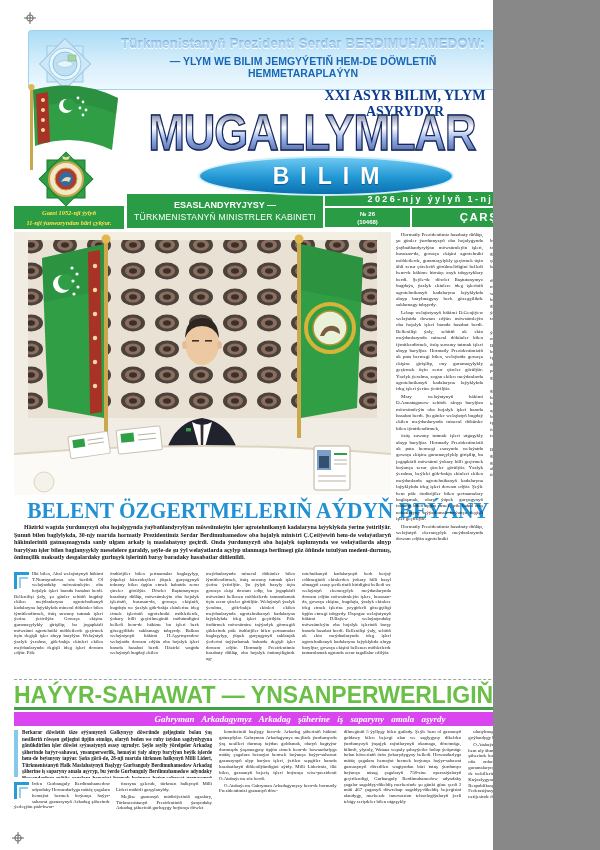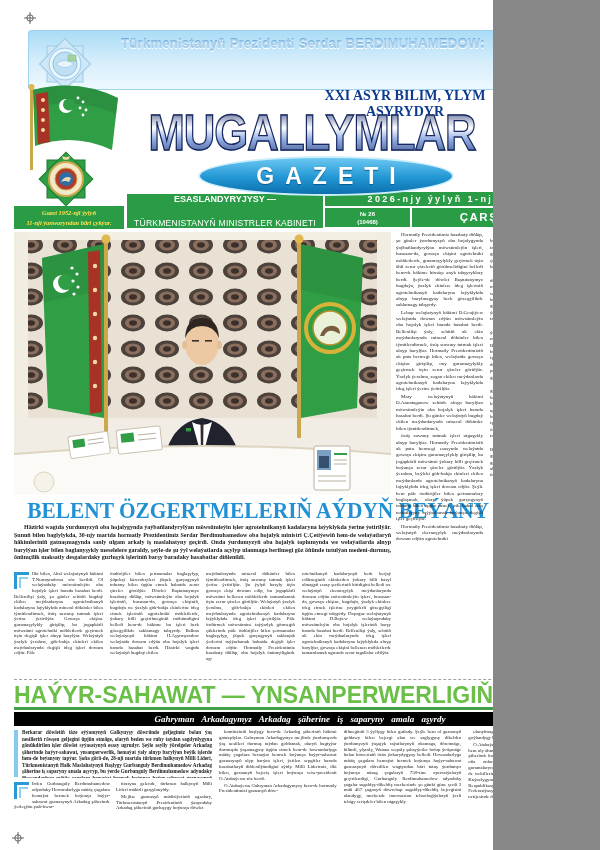--- a/index.html
+++ b/index.html
@@ -36,21 +36,21 @@
   .gazeti{left:198px;top:156px;width:252px;height:36px;border-radius:50%;z-index:3;
           background:linear-gradient(180deg,#6cc8f2 0%,#2196d3 55%,#0c6fae 100%);
           border:2px solid #cdeefb;text-align:center;
           font-family:"Liberation Sans",sans-serif;font-weight:bold;font-size:23px;line-height:36px;
           color:#fff;letter-spacing:11px;text-indent:11px;text-shadow:0 1px 1px #085c8f;}
 
   
   .greenbox{background:#2a9c46;color:#fff;text-align:center;font-family:"Liberation Sans",sans-serif;}
   .since{left:14px;top:206px;width:110px;height:23px;font-family:"Liberation Serif",serif;
          font-style:italic;font-weight:bold;font-size:6.4px;line-height:1.5;color:#ffe14d;padding-top:2px;box-sizing:border-box;}
-  .founder{left:127px;top:194px;width:196px;height:34px;display:flex;flex-direction:column;justify-content:space-between;gap:2px;}
+  .founder{left:127px;top:194px;width:196px;height:34px;display:flex;flex-direction:column;justify-content:center;gap:2px;}
   .founder .l1{font-weight:bold;font-size:9px;}
   .founder .l2{font-weight:normal;font-size:8.6px;letter-spacing:.2px;}
   .datebar{left:325px;top:192px;width:259px;height:14px;font-weight:bold;font-size:9px;
            line-height:14px;letter-spacing:2.4px;}
   .issue{left:325px;top:208px;width:85px;height:19px;font-weight:bold;font-size:6px;line-height:1.4;padding-top:2px;box-sizing:border-box;}
   .weekday{left:412px;top:208px;width:172px;height:19px;font-weight:bold;font-size:11.5px;
            line-height:19px;letter-spacing:1.5px;}
 
   
   .monument{left:520px;top:44px;width:78px;height:218px;z-index:6;pointer-events:none;}
@@ -75,21 +75,21 @@
   .qb:before{content:"";position:absolute;left:0;top:0;width:12px;height:14px;
              border-left:3px solid #2a9ad6;border-top:3px solid #2a9ad6;}
   .qb:after{content:"";position:absolute;left:5px;top:5px;width:7px;height:9px;
             border-left:2px solid #8fd0ef;border-top:2px solid #8fd0ef;}
 
   
   .dashrule{left:14px;top:679px;width:572px;border-top:1.5px dashed #9aa4ab;}
   .headline2{left:14px;top:682px;width:572px;text-align:center;white-space:nowrap;
              font-family:"Liberation Sans",sans-serif;font-weight:bold;font-size:23px;color:#6abf47;}
   .greenrule{left:14px;top:707px;width:572px;height:3px;background:#43a047;}
-  .kicker{left:14px;top:712px;width:572px;height:14px;background:#000000;color:#fff;
+  .kicker{left:14px;top:712px;width:572px;height:14px;background:#d946ef;color:#fff;
           text-align:center;font-style:italic;font-weight:bold;font-size:9px;line-height:14px;word-spacing:5px;}
   .bottom{left:14px;top:729px;width:572px;height:113px;display:flex;gap:7px;overflow:hidden;}
   .b-leadblock{width:198px;flex:none;}
   .b-lead{position:relative;font-weight:bold;font-size:5.1px;line-height:1.28;text-align:justify;
           padding-left:8px;height:49px;overflow:hidden;}
   .b-lead:before{content:"";position:absolute;left:0;top:1px;bottom:1px;width:4px;background:#85c9ec;}
   .b-subrow{display:flex;gap:6px;margin-top:3px;height:60px;overflow:hidden;}
   .b-subrow .subcol{flex:1;font-size:4.8px;line-height:1.22;text-align:justify;overflow:hidden;}
   .bottom .bcol{flex:1;font-size:4.8px;line-height:1.22;text-align:justify;overflow:hidden;}
   .bottom p{margin:0 0 1px 0;text-indent:5px;}
@@ -117,20 +117,21 @@
       <line x1="0" y1="6" x2="12" y2="6" stroke="#555" stroke-width="0.9"></line>
     </svg>
   <svg class="regmark" style="left:540px;top:828px;" viewBox="0 0 12 12">
       <circle cx="6" cy="6" r="3.2" fill="none" stroke="#555" stroke-width="0.9"></circle>
       <line x1="6" y1="0" x2="6" y2="12" stroke="#555" stroke-width="0.9"></line>
       <line x1="0" y1="6" x2="12" y2="6" stroke="#555" stroke-width="0.9"></line>
     </svg>
 
   <div class="abs banner">
     <div class="q-name">Türkmenistanyň Prezidenti Serdar BERDIMUHAMEDOW:</div>
+    <div class="q-line q-l1">— YLYM WE BILIM JEMGYÝETIŇ HEM-DE DÖWLETIŇ HEMMETARAPLAÝYN</div>
   </div>
 
   <svg class="abs" style="left:34px;top:33px;width:62px;height:62px;" viewBox="0 0 62 62">
     <g fill="#cfe8f7" stroke="#9cc9e6" stroke-width="1">
       <rect x="13" y="13" width="36" height="36"></rect>
       <rect x="13" y="13" width="36" height="36" transform="rotate(45 31 31)"></rect>
     </g>
     <circle cx="31" cy="31" r="16" fill="#e7f5fd" stroke="#9cc9e6"></circle>
     <circle cx="31" cy="31" r="12" fill="#bfe0f2" stroke="#8fc2e2"></circle>
     <path d="M22,31 q9,-7 18,0 q-9,7 -18,0" fill="#e7f5fd" stroke="#8fc2e2" stroke-width=".6"></path>
@@ -180,21 +181,21 @@
       <rect x="15" y="12" width="38" height="38" transform="rotate(45 34 31)"></rect>
     </g>
     <circle cx="34" cy="31" r="17" fill="#f3e8c8" stroke="#caa84b" stroke-width="2"></circle>
     <circle cx="34" cy="31" r="11" fill="#b03a2e" stroke="#caa84b"></circle>
     <circle cx="34" cy="31" r="7" fill="#2e6da4"></circle>
     <path d="M29,34 q4,-7 10,-4 l-2,4 q-4,-2 -8,0Z" fill="#e8d9b5"></path>
     <path d="M30,8 a8,8 0 0 0 8,0 l-1,3 a6,6 0 0 1 -6,0Z" fill="#f1d9a0"></path>
   </svg>
 
   <div class="abs mast-title">MUGALLYMLAR</div>
-  <div class="abs gazeti">GAZETI</div>
+  <div class="abs gazeti">BILIM</div>
 
   <div class="abs greenbox since">
     <div>Gazet 1952-nji ýylyň</div>
     <div>11-nji ýanwaryndan bäri çykýar.</div>
   </div>
   <div class="abs greenbox founder">
     <div class="l1">ESASLANDYRYJYSY —</div>
     <div class="l2">TÜRKMENISTANYŇ MINISTRLER KABINETI</div>
   </div>
   <div class="abs greenbox datebar">2026-njy ýylyň 1-nji apreli</div>

